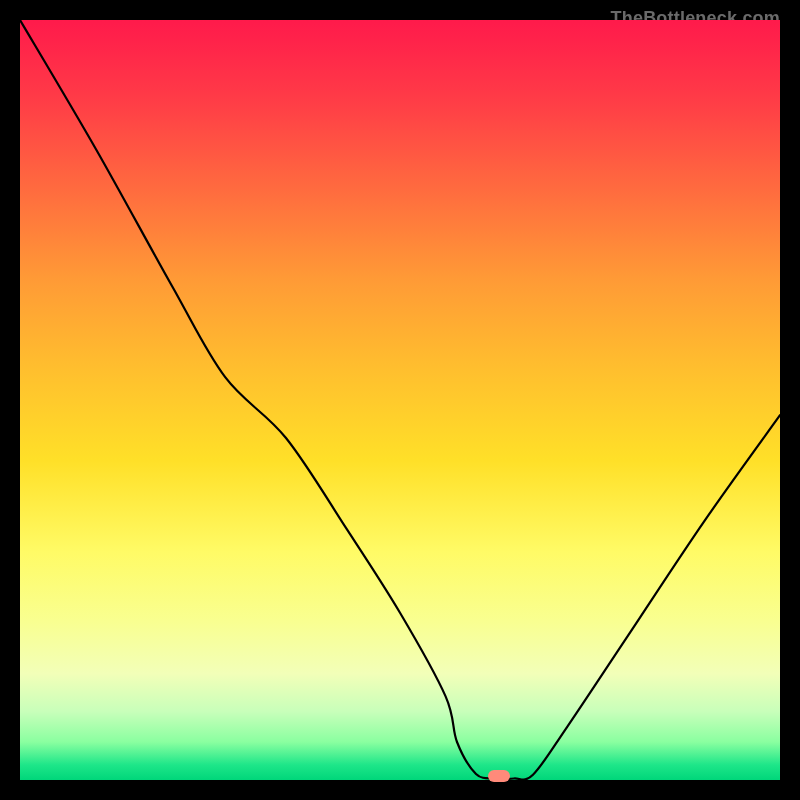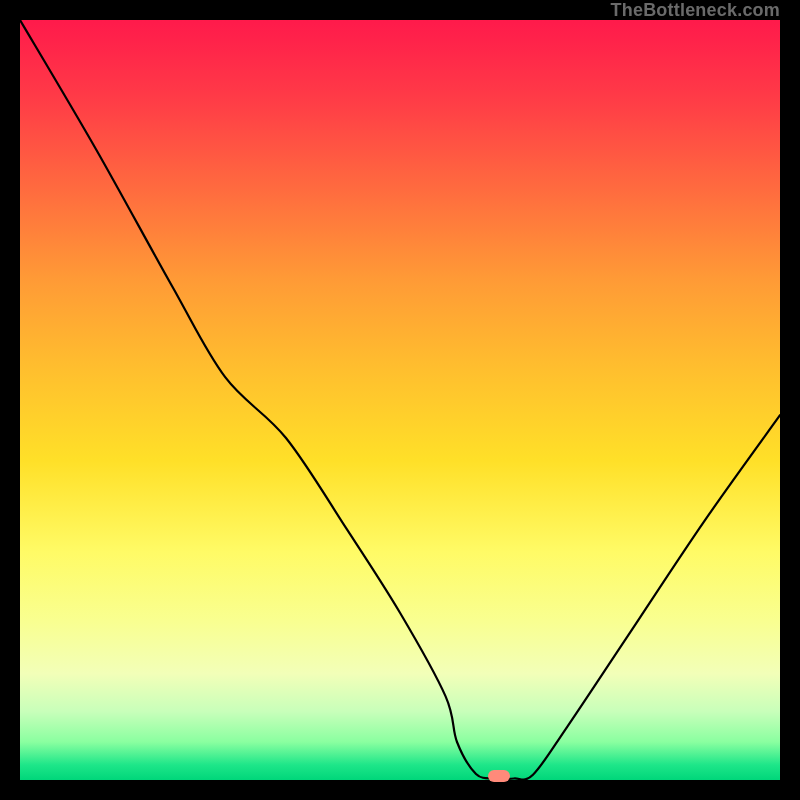--- a/index.html
+++ b/index.html
@@ -30,21 +30,21 @@
   .marker {
     position: absolute;
     width: 22px;
     height: 12px;
     border-radius: 6px;
     background: #ff8a7a;
     transform: translate(-50%, -50%);
   }
   .watermark {
     position: absolute;
-    top: 0;
+    top: 8px;
     right: 20px;
     font-family: Arial, Helvetica, sans-serif;
     font-size: 18px;
     font-weight: 600;
     color: #6a6a6a;
     letter-spacing: 0.2px;
   }
 </style>
 </head>
 <body>

